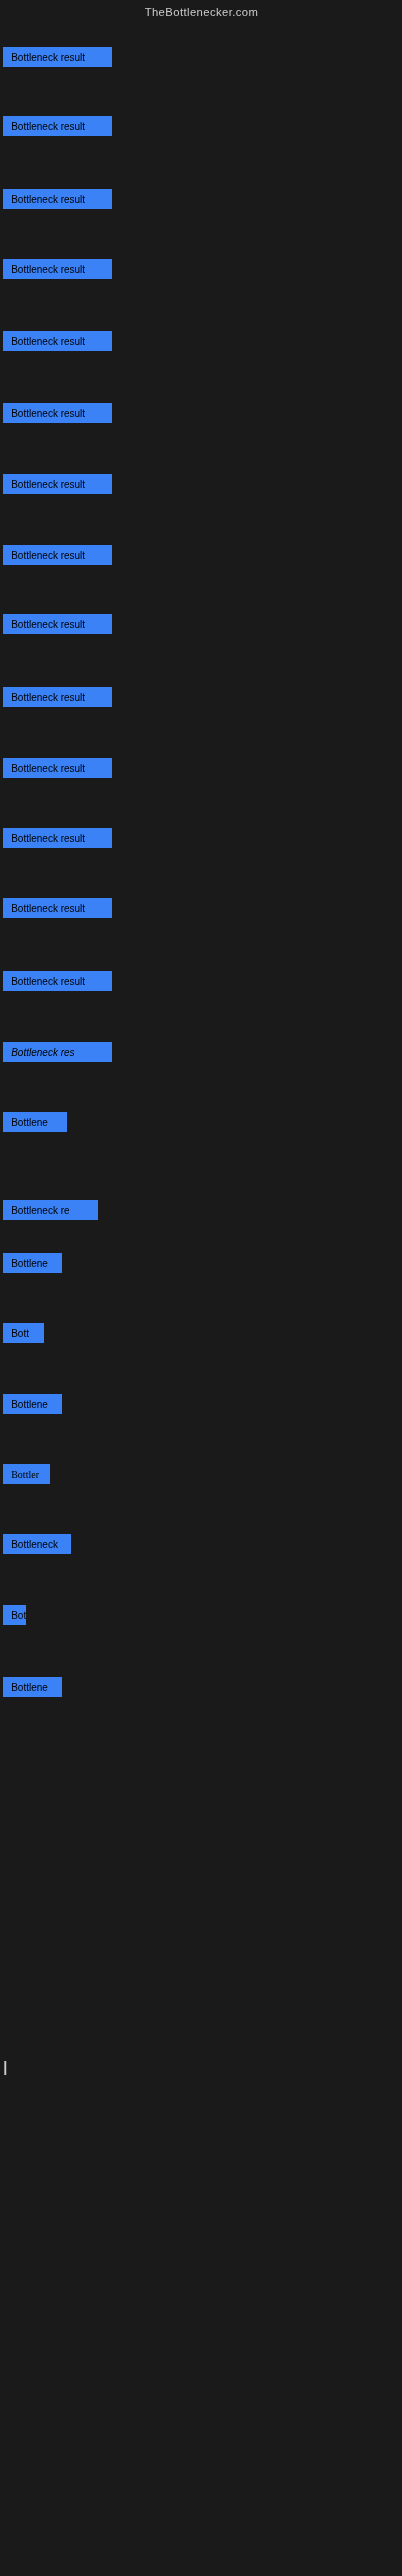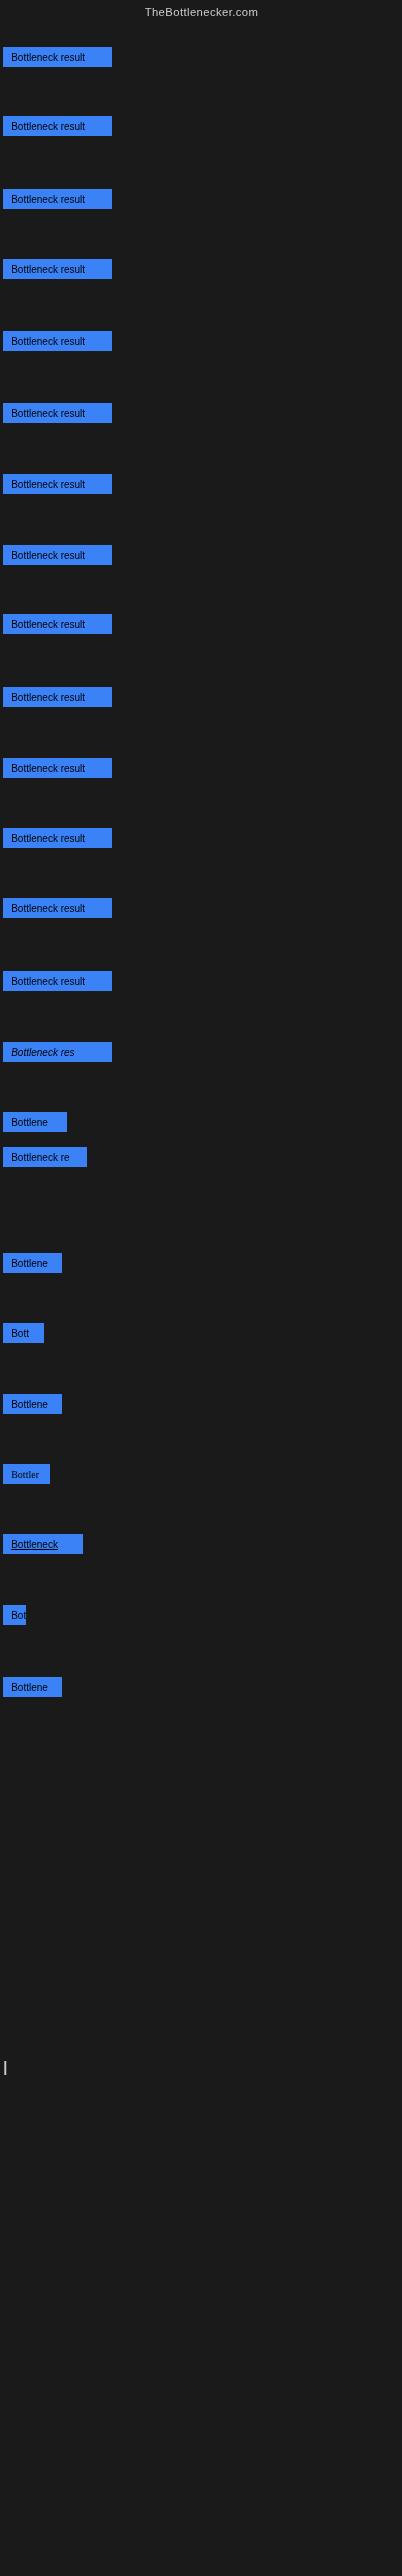--- a/index.html
+++ b/index.html
@@ -64,23 +64,23 @@
     <div class="bottleneck-item" style="position: absolute; top: 449px; left: 1.6px; width: 109px;">Bottleneck result</div>
     <div class="bottleneck-item" style="position: absolute; top: 520px; left: 1.6px; width: 109px;">Bottleneck result</div>
     <div class="bottleneck-item" style="position: absolute; top: 589px; left: 1.6px; width: 109px;">Bottleneck result</div>
     <div class="bottleneck-item" style="position: absolute; top: 662px; left: 1.6px; width: 109px;">Bottleneck result</div>
     <div class="bottleneck-item" style="position: absolute; top: 733px; left: 1.6px; width: 109px;">Bottleneck result</div>
     <div class="bottleneck-item" style="position: absolute; top: 803px; left: 1.6px; width: 109px;">Bottleneck result</div>
     <div class="bottleneck-item" style="position: absolute; top: 873px; left: 1.6px; width: 109px;">Bottleneck result</div>
     <div class="bottleneck-item" style="position: absolute; top: 946px; left: 1.6px; width: 109px;">Bottleneck result</div>
     <div class="bottleneck-item" style="position: absolute; top: 1017px; left: 1.6px; width: 109px; font-style: italic;">Bottleneck res</div>
     <div class="bottleneck-item" style="position: absolute; top: 1087px; left: 1.6px; width: 64px;">Bottlene</div>
-    <div class="bottleneck-item" style="position: absolute; top: 1122px; left: 1.6px; width: 84px;">Bottleneck re</div>
+    <div class="bottleneck-item" style="position: absolute; top: 1175px; left: 1.6px; width: 95px;">Bottleneck re</div>
     <div class="bottleneck-item" style="position: absolute; top: 1228px; left: 1.6px; width: 59px;">Bottlene</div>
     <div class="bottleneck-item" style="position: absolute; top: 1298px; left: 1.6px; width: 41px;">Bott</div>
     <div class="bottleneck-item" style="position: absolute; top: 1369px; left: 1.6px; width: 59px;">Bottlene</div>
     <div class="bottleneck-item" style="position: absolute; top: 1439px; left: 1.6px; width: 47px; font-family: Liberation Serif, serif;">Bottler</div>
-    <div class="bottleneck-item" style="position: absolute; top: 1509px; left: 1.6px; width: 80px; text-decoration: underline;">Bottleneck</div>
+    <div class="bottleneck-item" style="position: absolute; top: 1509px; left: 1.6px; width: 68px;">Bottleneck</div>
     <div class="bottleneck-item" style="position: absolute; top: 1580px; left: 1.6px; width: 23px;">Bot</div>
     <div class="bottleneck-item" style="position: absolute; top: 1652px; left: 1.6px; width: 59px;">Bottlene</div>
     <div class="cursor" style="top: 2037px; left: 3.2px;">|</div>
   </div>
 
 
 </body></html>

